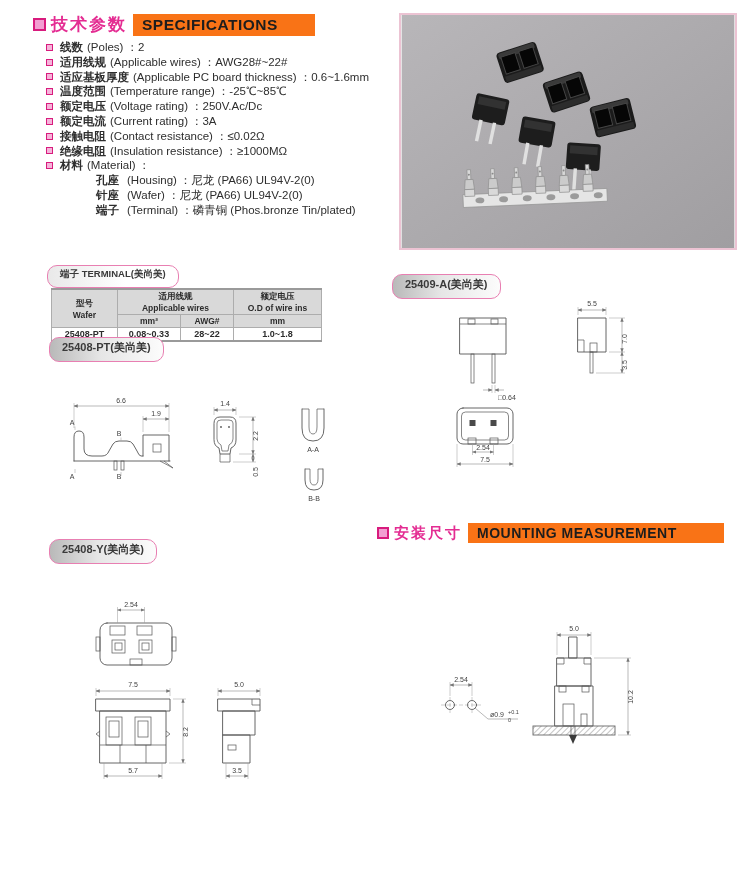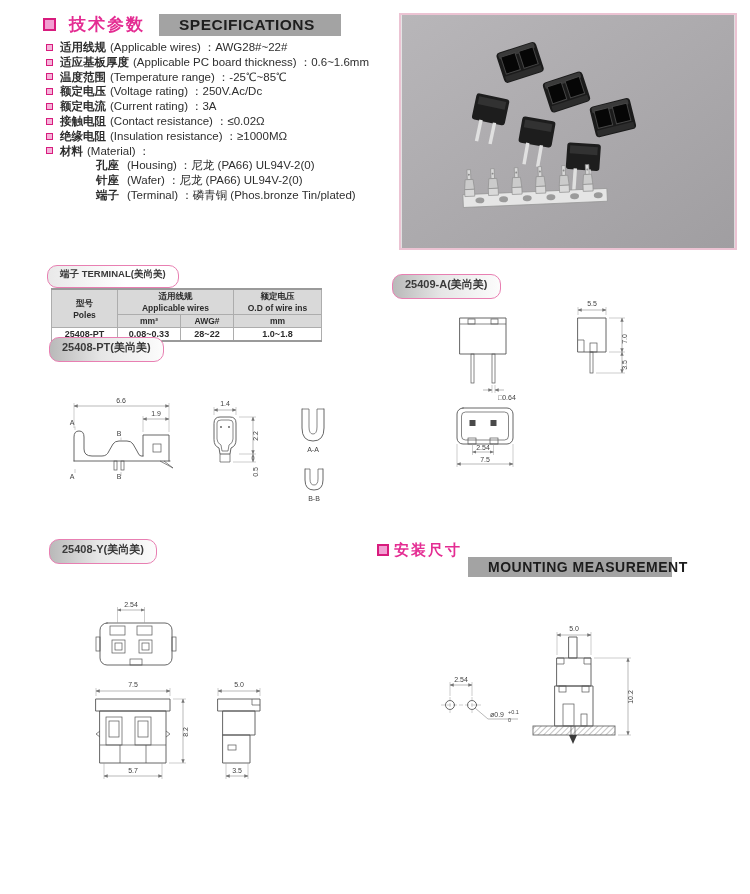--- a/index.html
+++ b/index.html
@@ -5,21 +5,21 @@
   * { margin:0; padding:0; box-sizing:border-box; }
   html,body { background:#ffffff; }
   body { width:750px; height:894px; position:relative; font-family:"Liberation Sans",sans-serif; overflow:hidden; }
 
   .abs { position:absolute; }
 
   
   .sec-title { position:absolute; display:flex; align-items:center; }
   .big-sq { width:13px; height:13px; border:2px solid #d81b7d; background:#f29fd2; margin-right:5px; flex:0 0 auto; }
   .zh-title { color:#e42c92; font-weight:bold; font-size:17px; letter-spacing:2px; white-space:nowrap; }
-  .gray-bar { background:#a3a3a3; color:#1d1d1d; font-weight:bold; display:flex; align-items:center; padding-left:20px; letter-spacing:0.5px; white-space:nowrap; }
+  .gray-bar { background:#f97316; color:#1d1d1d; font-weight:bold; display:flex; align-items:center; padding-left:9px; letter-spacing:0.5px; white-space:nowrap; }
 
   
   .spec-list { position:absolute; left:46px; top:40px; width:360px; font-size:11.5px; color:#2e2e2e; }
   .spec-row { display:flex; align-items:baseline; height:14.8px; white-space:nowrap; }
   .sq { width:7px; height:7px; border:1.5px solid #d81b7d; background:#f5b4da; margin-right:7px; align-self:center; flex:0 0 auto; }
   .spec-row .zh { font-weight:bold; margin-right:4px; }
   .spec-row .en { margin-right:3px; }
   .sub-row { display:flex; align-items:baseline; height:14.8px; margin-left:50px; white-space:nowrap; }
   .sub-row .zh { font-weight:bold; margin-right:8px; }
   .sub-row .en { margin-right:3px; }
@@ -46,27 +46,33 @@
   .ol { stroke:#555; stroke-width:0.9; fill:none; stroke-linejoin:round; stroke-linecap:round; }
   .ol2 { stroke:#555; stroke-width:0.7; fill:none; }
   .dim { stroke:#8a8a8a; stroke-width:0.6; fill:none; }
   .ext { stroke:#9a9a9a; stroke-width:0.5; }
   .dtext { font:7px "Liberation Sans",sans-serif; fill:#3f3f3f; }
   .dtext-s { font:5.5px "Liberation Sans",sans-serif; fill:#3f3f3f; }
 </style>
 </head>
 <body>
 
-<div class="sec-title" style="left:43px; top:13px;gap:8px;">
+<div class="sec-title" style="left:33px; top:13px;">
   <span class="big-sq"></span>
   <span class="zh-title">技术参数</span>
   <span class="gray-bar" style="height:22px; width:182px; font-size:15.5px; margin-left:6px;">SPECIFICATIONS</span>
 </div>
 
 <div class="spec-list">
+  <div class="spec-row">
+      <span class="sq"></span>
+      <span class="zh">线数</span>
+      <span class="en">(Poles)</span>
+      <span class="val">：2</span>
+    </div>
   <div class="spec-row">
       <span class="sq"></span>
       <span class="zh">适用线规</span>
       <span class="en">(Applicable wires)</span>
       <span class="val">：AWG28#~22#</span>
     </div>
   <div class="spec-row">
       <span class="sq"></span>
       <span class="zh">适应基板厚度</span>
       <span class="en">(Applicable PC board thickness)</span>
@@ -183,21 +189,21 @@
   <colgroup>
       <col style="width:66px">
       <col style="width:63px">
       <col style="width:53px">
       <col style="width:88px">
     </colgroup>
   <thead>
     <tr>
       <th rowspan="2">
         <span>型号</span><br>
-        <span>Poles</span>
+        <span>Wafer</span>
       </th>
       <th colspan="2">
         <span>适用线规</span><br>
         <span>Applicable wires</span>
       </th>
       <th>
         <span>额定电压</span><br>
         <span>O.D of wire ins</span>
       </th>
     </tr>
@@ -348,21 +354,21 @@
     <line class="ol2" x1="245" y1="86" x2="250" y2="86"></line>
     <line class="ol2" x1="258" y1="86" x2="263" y2="86"></line>
     <text class="dtext" x="254" y="118" text-anchor="middle">B-B</text>
   </g>
 </svg>
 </div>
 
 <div class="sec-title" style="left:377px; top:523px;">
   <span class="big-sq" style="width:12px;height:12px;"></span>
   <span class="zh-title" style="font-size:15px;">安装尺寸</span>
-  <span class="gray-bar" style="height:20px; width:204px; font-size:14px; margin-left:6px;margin-top:34px;">MOUNTING MEASUREMENT</span>
+  <span class="gray-bar" style="height:20px; width:256px; font-size:14px; margin-left:6px;">MOUNTING MEASUREMENT</span>
 </div>
 
 <div class="pill" style="left:49px; top:539px; font-size:11px;">25408-Y(美尚美)</div>
 
 <div class="abs draw" style="left:78px; top:593px;">
 <svg width="225" height="215" viewBox="0 0 225 215">
   <defs>
     <marker id="arrC" viewBox="0 0 10 10" refX="9" refY="5" markerWidth="7" markerHeight="7" orient="auto-start-reverse">
       <path d="M0,1 L10,5 L0,9 z" fill="#777"></path>
     </marker>

